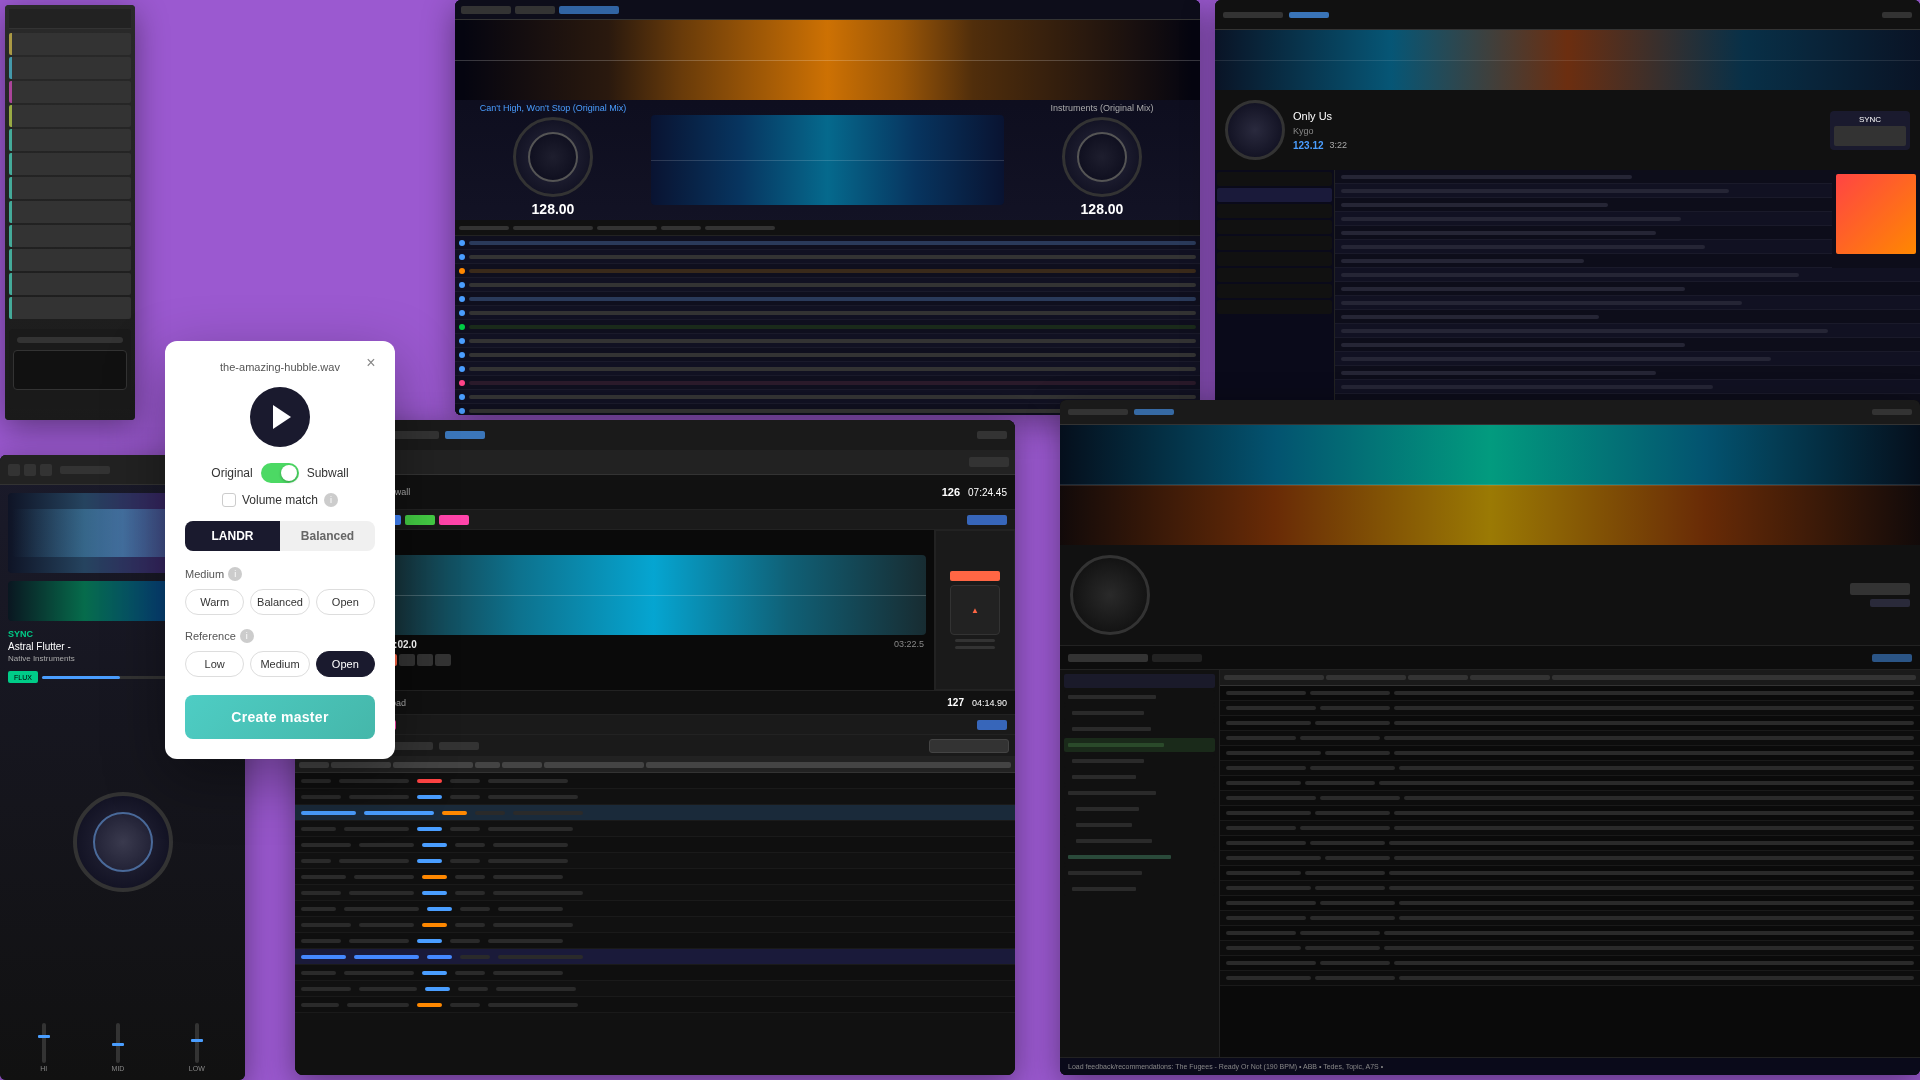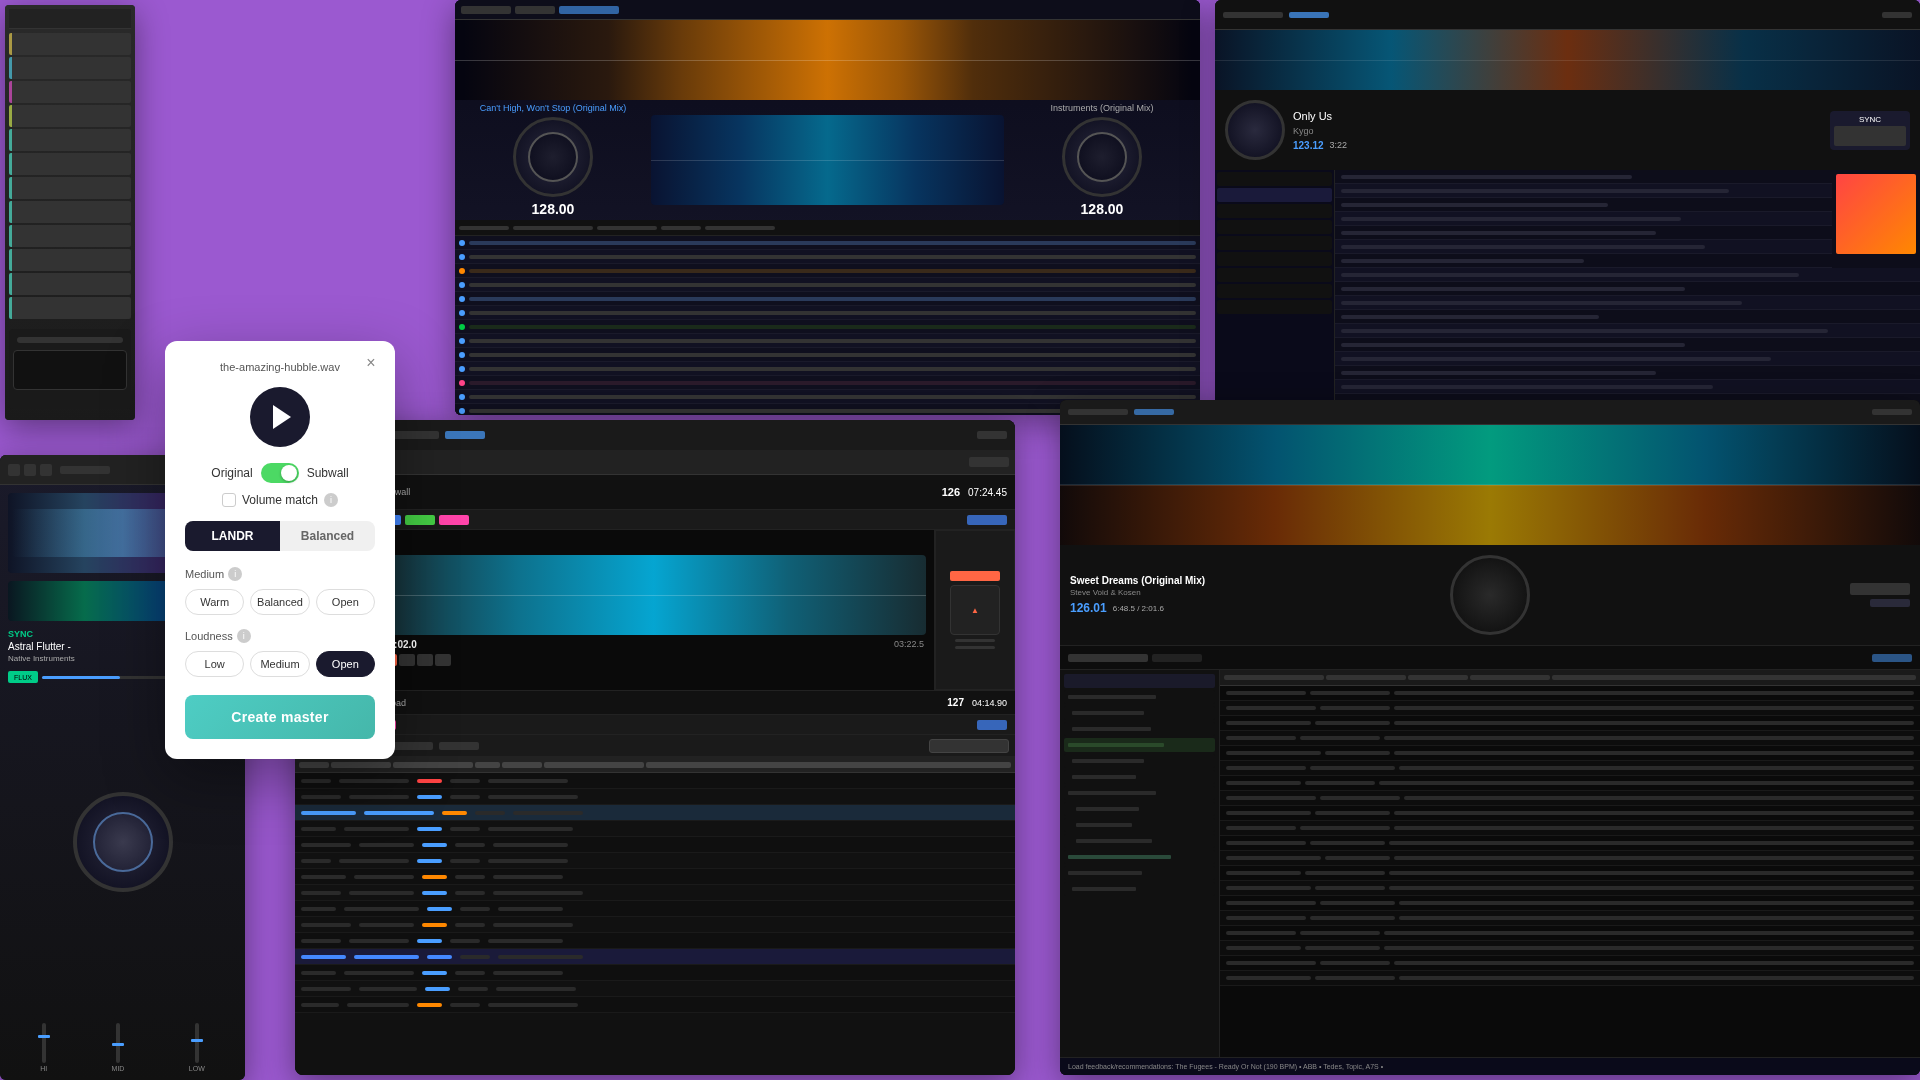--- a/index.html
+++ b/index.html
@@ -1211,28 +1211,20 @@
       </div>
 
       <div style="height:50%;background:#05050a;position:relative;overflow:hidden;">
         <div style="position:absolute;top:0;left:0;right:0;bottom:0;background:linear-gradient(90deg,rgba(255,100,0,0.05),rgba(255,100,0,0.4),rgba(255,200,0,0.6),rgba(255,100,0,0.4),rgba(255,100,0,0.05));"></div>
         <div style="position:absolute;top:0;left:0;right:0;height:1px;background:rgba(255,255,255,0.1);"></div>
       </div>
     </div>
 
     <div class="vdj-controls">
 
-      <div style="flex:1;">
-        <div style="color:#fff;font-size:10px;font-weight:bold;margin-bottom:2px;">Sweet Dreams (Original Mix)</div>
-        <div style="color:#888;font-size:8px;margin-bottom:4px;">Steve Void &amp; Kosen</div>
-        <div style="display:flex;gap:6px;align-items:center;">
-          <div style="color:#4a9eff;font-size:12px;font-weight:bold;">126.01</div>
-          <div style="color:#aaa;font-size:8px;">6:48.5 / 2:01.6</div>
-        </div>
-      </div>
 
       <div class="vdj-knob"></div>
 
       <div style="flex:1;text-align:right;">
         <div style="width:60px;height:12px;background:#333;border-radius:2px;margin-left:auto;margin-bottom:4px;"></div>
         <div style="width:40px;height:8px;background:#2a2a3a;border-radius:2px;margin-left:auto;"></div>
       </div>
     </div>
 
     <div style="height:25px;background:#0d0d0d;border-top:1px solid #222;border-bottom:1px solid #222;display:flex;align-items:center;padding:0 8px;gap:4px;">
@@ -1449,21 +1441,21 @@
       <div class="info-icon">i</div>
     </div>
     <div class="pill-row">
       <button class="pill-btn">Warm</button>
       <button class="pill-btn">Balanced</button>
       <button class="pill-btn">Open</button>
     </div>
 
     
     <div class="section-label">
-      <span>Loudness</span>
+      <span>Reference</span>
       <div class="info-icon">i</div>
     </div>
     <div class="loudness-row">
       <button class="loudness-btn">Low</button>
       <button class="loudness-btn">Medium</button>
       <button class="loudness-btn active">Open</button>
     </div>
 
     
     <button class="create-master-btn">Create master</button>

